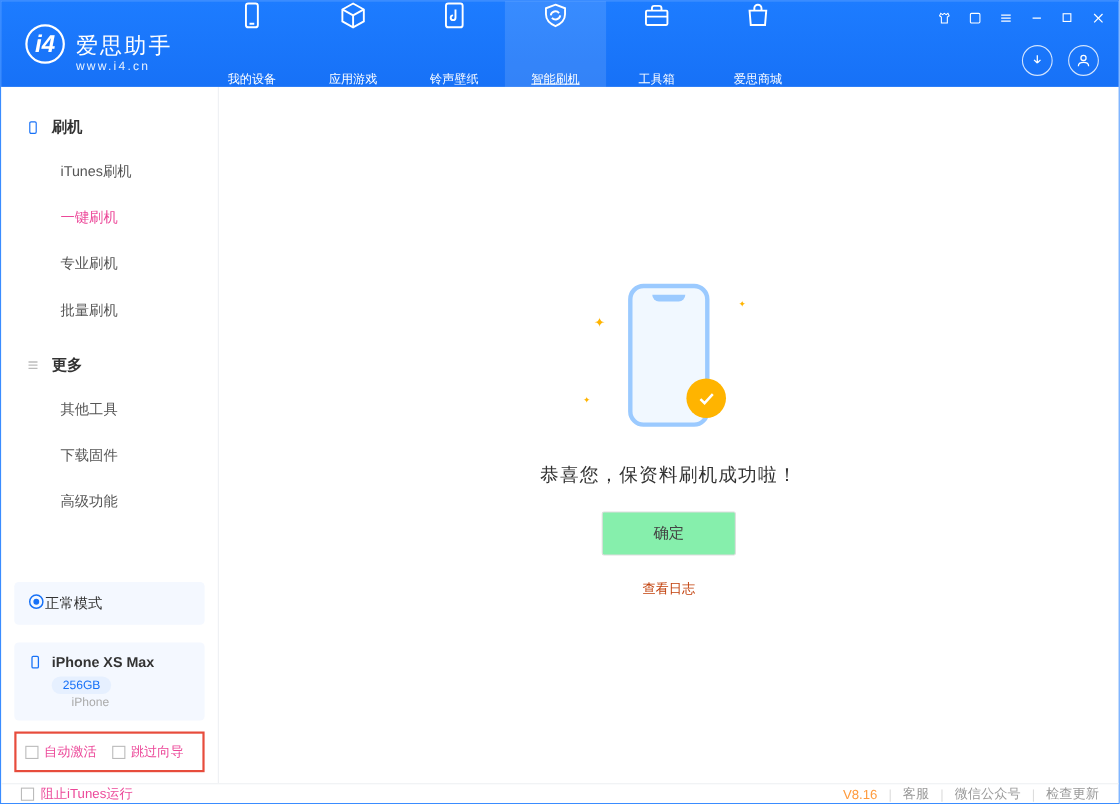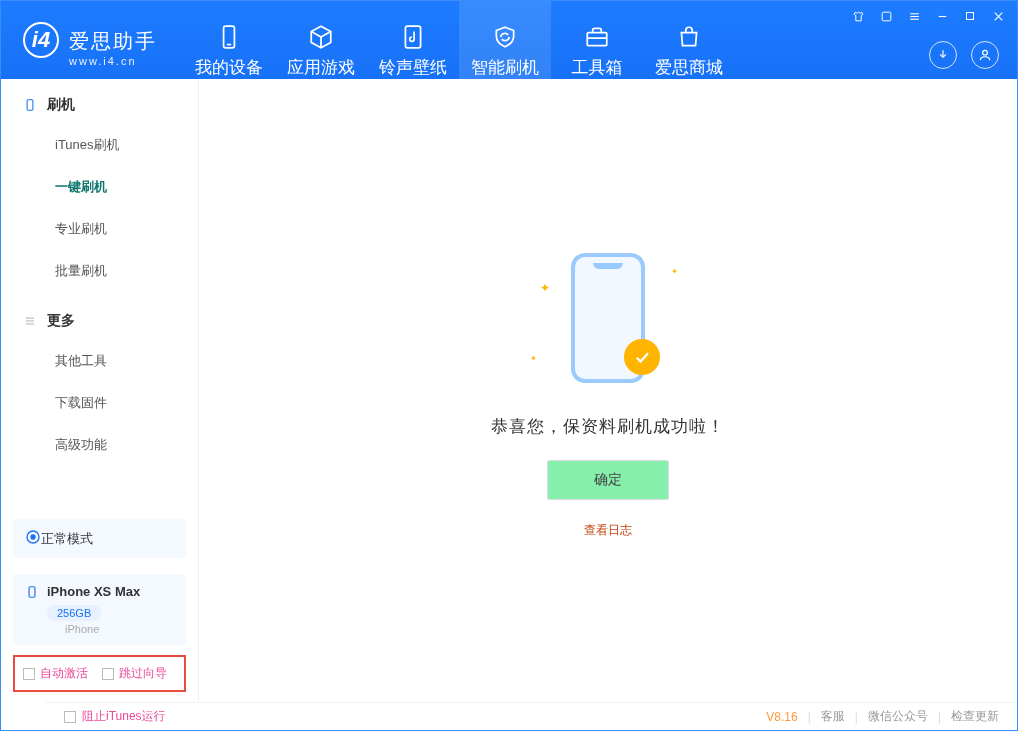--- a/index.html
+++ b/index.html
@@ -7,39 +7,39 @@
 .window { width: 1018px; height: 731px; border: 1px solid #3a8cff; display: flex; flex-direction: column; background: #fff; position: relative; }
 
 
 .titlebar { height: 78px; background: linear-gradient(180deg, #1d7cff 0%, #1771f7 100%); display: flex; align-items: center; color: #fff; position: relative; }
 .logo-wrap { display: flex; align-items: center; padding: 0 18px 0 22px; gap: 10px; }
 .logo-circle { width: 36px; height: 36px; border: 2.5px solid #fff; border-radius: 50%; display: flex; align-items: center; justify-content: center; font-weight: bold; font-size: 22px; font-style: italic; }
 .logo-text .brand { font-size: 20px; letter-spacing: 2px; font-weight: 500; margin-top: 14px; }
 .logo-text .url   { font-size: 11px; letter-spacing: 2px; opacity: .9; }
 
 .navtabs { display: flex; height: 100%; margin-left: 8px; }
-.navtab  { width: 92px; display: flex; flex-direction: column; align-items: center; justify-content: flex-end; gap: 6px; font-size: 17px; cursor: pointer; }
-.navtab.active { background: rgba(255,255,255,.12); }
+.navtab  { width: 92px; display: flex; flex-direction: column; align-items: center; justify-content: space-between; gap: 6px; font-size: 11px; cursor: pointer; }
+.navtab.active { background: rgba(255,255,255,.12); text-decoration: underline; }
 .navtab svg { width: 26px; height: 26px; }
 
 .win-controls { position: absolute; right: 10px; top: 6px; display: flex; gap: 10px; align-items: center; }
 .win-controls span { width: 18px; height: 18px; display: flex; align-items: center; justify-content: center; cursor: pointer; color: #fff; }
 .header-right { position: absolute; right: 18px; bottom: 10px; display: flex; gap: 14px; }
 .circle-btn { width: 28px; height: 28px; border: 1.5px solid rgba(255,255,255,.8); border-radius: 50%; display: flex; align-items: center; justify-content: center; cursor: pointer; }
 
 
 .body { flex: 1; display: flex; min-height: 0; }
 .sidebar { width: 198px; border-right: 1px solid #eef0f3; display: flex; flex-direction: column; }
-.side-scroll { flex: 1; overflow-y: auto; padding-top: 7px; }
+.side-scroll { flex: 1; overflow-y: auto; padding-top: 18px; }
 
 .side-group { margin-bottom: 10px; }
 .side-head  { display: flex; align-items: center; gap: 10px; padding: 10px 22px; font-size: 14px; color: #333; font-weight: 600; }
 .side-head svg { width: 14px; height: 14px; }
 .side-item  { padding: 12px 10px 12px 54px; font-size: 13px; color: #555; cursor: pointer; }
-.side-item.active { color: #0f766e; font-weight: bold; }
+.side-item.active { color: #ec4899; }
 
 .mode-card, .device-card { margin: 8px 12px; background: #f4f8ff; border-radius: 4px; padding: 10px 12px; }
 .mode-card { display: flex; align-items: center; font-size: 13px; color: #333; }
 .mode-dot svg { width: 16px; height: 16px; }
 .device-card .dev-line { display: flex; align-items: center; gap: 8px; font-size: 13px; font-weight: 600; color: #333; }
 .device-card .dev-line svg { width: 14px; height: 14px; }
 .dev-cap { display: inline-block; margin: 6px 0 2px 22px; font-size: 11px; color: #1771f7; background: #e6f0ff; border-radius: 10px; padding: 2px 10px; }
 .dev-type { margin-left: 40px; font-size: 11px; color: #aaa; }
 
 .chk-row { margin: 2px 12px 10px; border: 2px solid #e74c3c; padding: 8px 8px; display: flex; gap: 14px; }
@@ -51,21 +51,21 @@
 .success-img { position: relative; width: 180px; height: 150px; display:flex; align-items:center; justify-content:center;}
 .phone { width: 74px; height: 130px; border: 4px solid #9bcaff; border-radius: 14px; background: #f1f8ff; position: relative; }
 .phone::before{content:"";position:absolute;top:6px;left:50%;transform:translateX(-50%);width:30px;height:6px;background:#9bcaff;border-radius:0 0 6px 6px;}
 .check-badge { position: absolute; right: 38px; bottom: 18px; width: 36px; height: 36px; background: #ffb400; border-radius: 50%; display: flex; align-items: center; justify-content: center; }
 .sparkle { position:absolute; color:#ffb400; font-size:12px;}
 .msg { font-size: 17px; color: #333; letter-spacing: 1px; }
 .ok-btn { border: 1px solid #ddd; background: #86efac; padding: 10px 46px; font-size: 14px; color: #444; cursor: pointer; border-radius:2px;}
 .log-link { font-size: 12px; color: #c2410c; cursor: pointer; }
 
 
-.footer { height: 28px; border-top: 1px solid #eef0f3; display: flex; align-items: center; padding: 0 18px; font-size: 12px; color: #999; margin-left: 45px; }
+.footer { height: 18px; border-top: 1px solid #eef0f3; display: flex; align-items: center; padding: 0 18px; font-size: 12px; color: #999; }
 .footer .left { display: flex; align-items: center; gap: 6px; }
 .footer .left .box { width: 12px; height: 12px; border: 1px solid #bbb; }
 .footer .right { margin-left: auto; display: flex; align-items: center; gap: 10px; }
 .footer .sep { color: #ddd; }
 .footer .link { cursor: pointer; }
 .ver { color: #ff9a3c; }
 </style>
 </head>
 <body>
 

